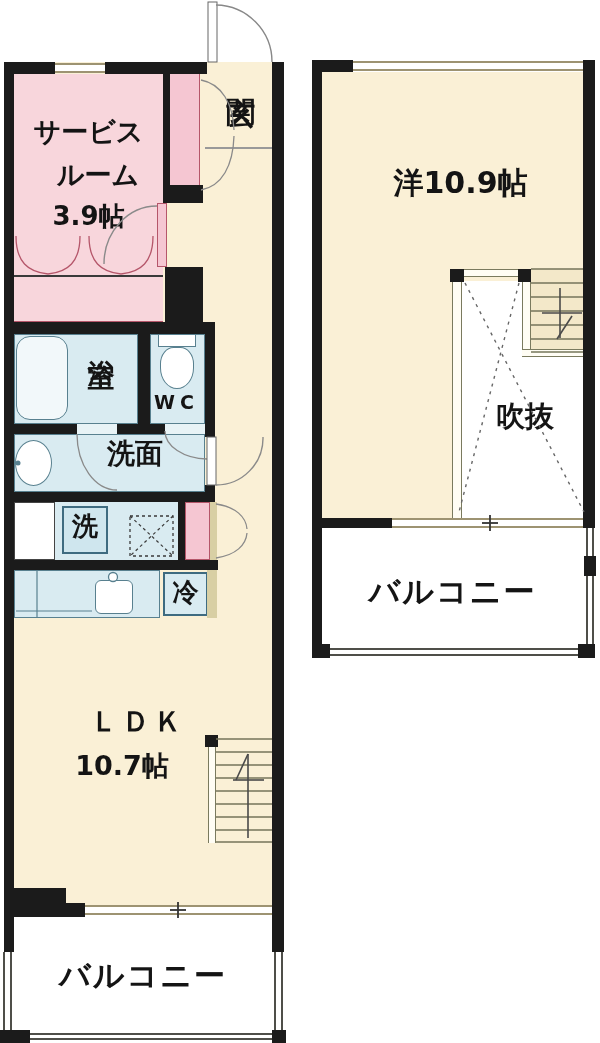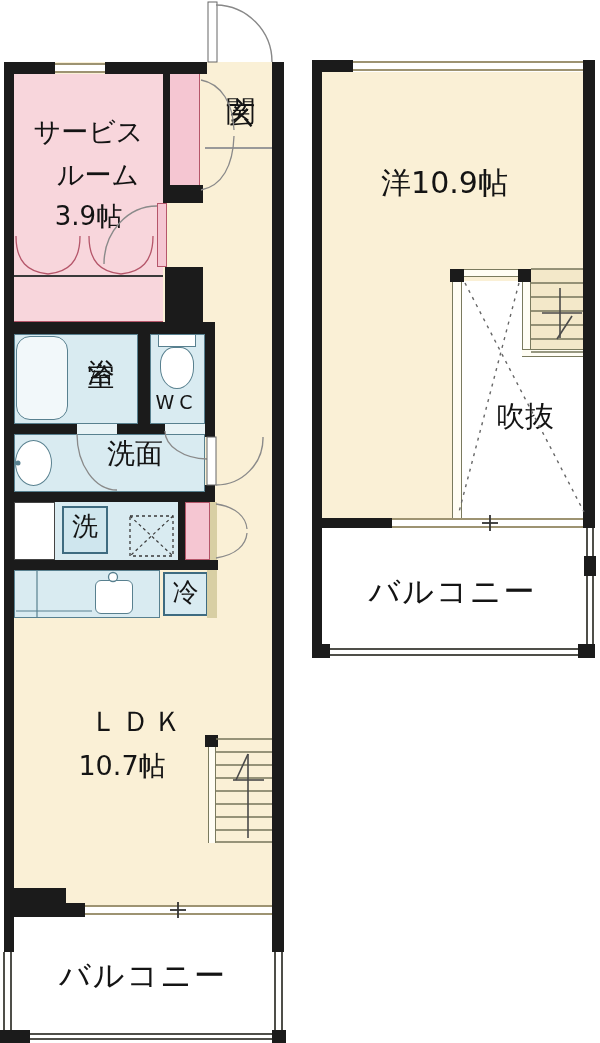--- a/index.html
+++ b/index.html
@@ -4,21 +4,21 @@
 <style>
   html,body{margin:0;padding:0;background:#ffffff;}
   #stage{position:relative;width:600px;height:1043px;background:#ffffff;overflow:hidden;
          font-family:"DejaVu Sans","Liberation Sans",sans-serif;}
   .abs{position:absolute;box-sizing:border-box;}
   .wall{background:#1b1b1b;}
   .cream{background:#faf0d6;}
   .pink{background:#f8d6dc;}
   .dpink{background:#f5c6d2;border:1px solid #b5566a;}
   .blue{background:#d9ebf1;}
-  .lbl{font-weight:400;color:#141414;text-align:center;line-height:1.15;}
+  .lbl{font-weight:700;color:#141414;text-align:center;line-height:1.15;}
   .vt{writing-mode:vertical-rl;text-orientation:upright;letter-spacing:2px;}
   .window{background:#ffffff;border-top:2px solid #9d9372;border-bottom:2px solid #9d9372;}
   .railh{background:#ffffff;border-top:2px solid #4f4f49;border-bottom:2px solid #4f4f49;}
   .railv{background:#ffffff;border-left:2px solid #4f4f49;border-right:2px solid #4f4f49;}
   .srailh{background:#fffdf4;border-top:1.5px solid #7a7a5e;border-bottom:1.5px solid #7a7a5e;}
   .srailv{background:#fffdf4;border-left:1.5px solid #7a7a5e;border-right:1.5px solid #7a7a5e;}
   .thin{border:1px solid #58808f;}
   svg{position:absolute;left:0;top:0;pointer-events:none;}
 </style>
 </head>
@@ -129,21 +129,21 @@
     <div class="abs window" style="left:353px;top:61px;width:230px;height:10px"></div>
     <div class="abs window" style="left:392px;top:518px;width:191px;height:10px"></div>
 
     <div class="abs" style="left:322px;top:528px;width:261px;height:120px;background:#fff"></div>
     <div class="abs railv" style="left:586px;top:528px;width:8px;height:116px"></div>
     <div class="abs wall" style="left:584px;top:556px;width:12px;height:20px"></div>
     <div class="abs railh" style="left:330px;top:648px;width:248px;height:8px"></div>
     <div class="abs wall" style="left:312px;top:644px;width:18px;height:14px"></div>
     <div class="abs wall" style="left:578px;top:644px;width:17px;height:14px"></div>
 
-    <div class="abs lbl" style="left:314px;top:166px;width:261px;font-size:30px">洋10.9帖</div>
+    <div class="abs lbl" style="left:330px;top:166px;width:261px;font-size:30px">洋10.9帖</div>
     <div class="abs lbl" style="left:465px;top:400px;width:120px;font-size:29px">吹抜</div>
     <div class="abs lbl" style="left:322px;top:574px;width:261px;font-size:31px;letter-spacing:2px">バルコニー</div>
   </div>
 
   <svg width="600" height="1043" viewBox="0 0 600 1043">
 
     <rect x="208" y="2" width="9" height="60" fill="#fff" stroke="#666"></rect>
     <path d="M 216 5 A 57 57 0 0 1 272 62" fill="none" stroke="#888" stroke-width="1.4"></path>
 
     <path d="M 201 80 C 222 84 233 104 234 130" fill="none" stroke="#8a8a8a" stroke-width="1.3"></path>

